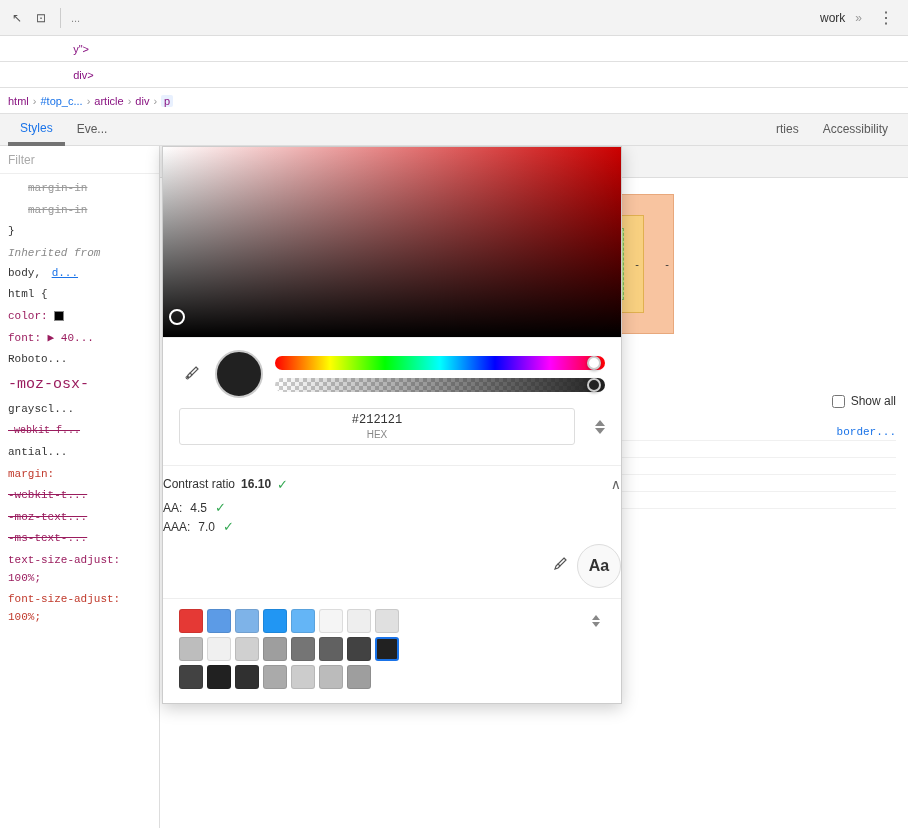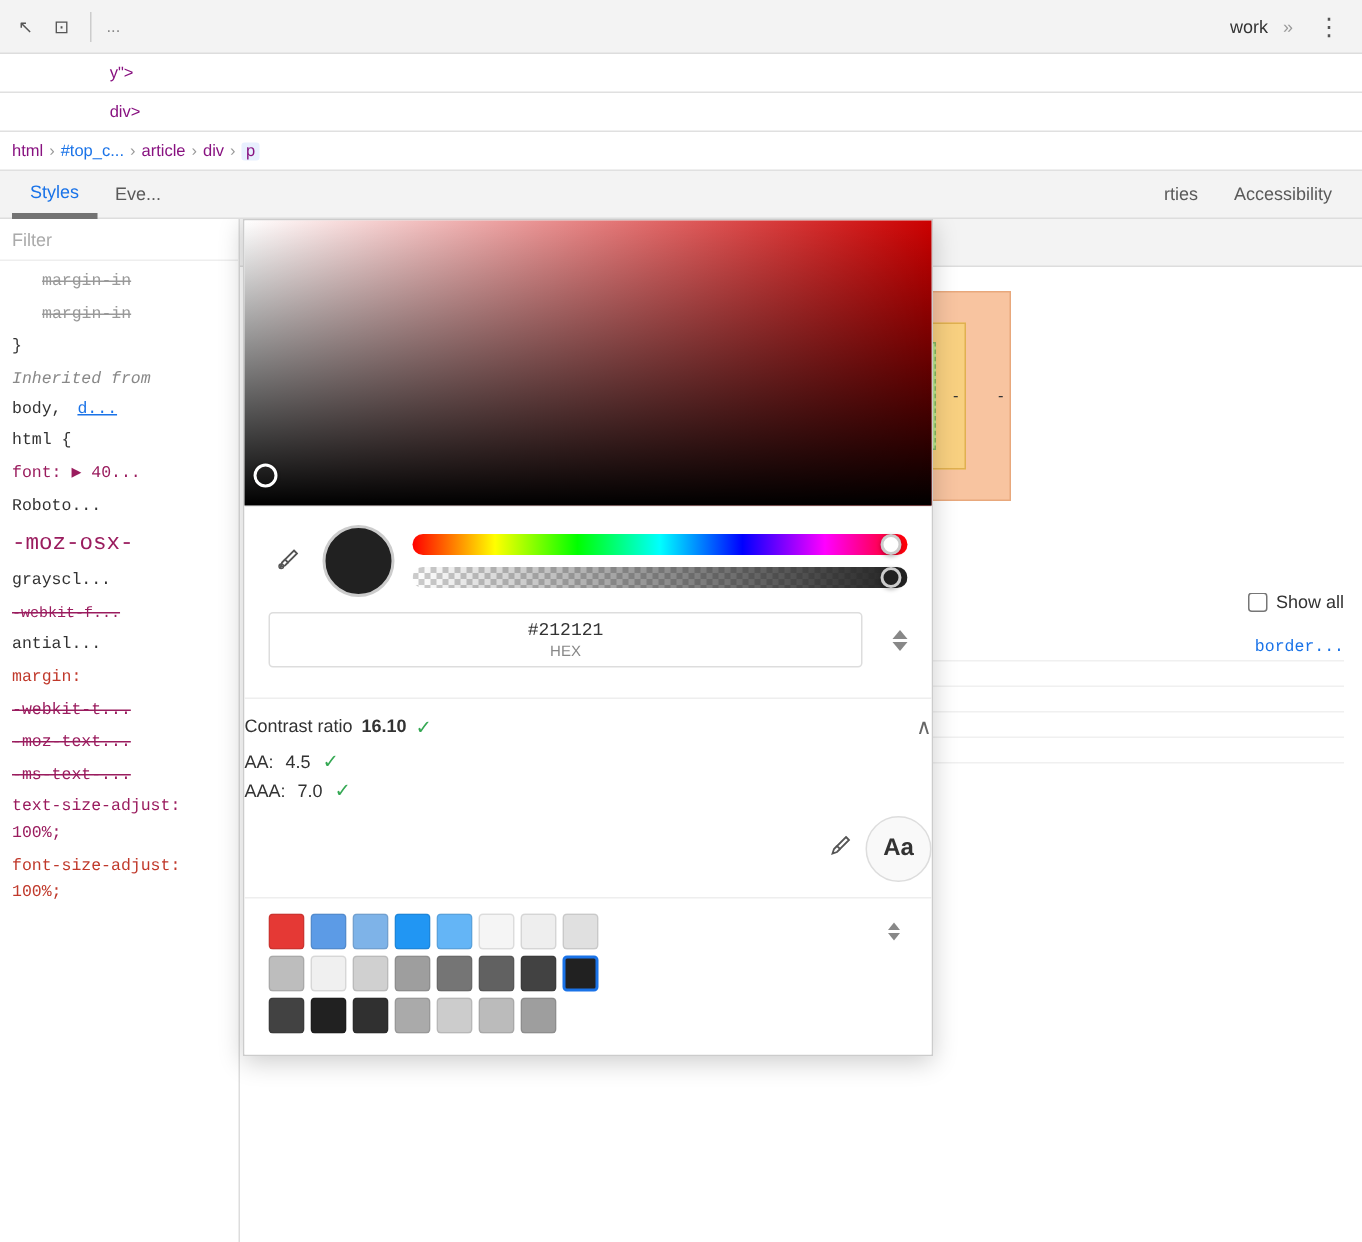--- a/index.html
+++ b/index.html
@@ -648,20 +648,24 @@
         <div class="style-rule">
           <span class="style-brace">}</span>
         </div>
         <div class="inherited-label">Inherited from</div>
         <div class="style-rule">
           <span style="color:#333;font-size:11px;">body,</span>
           <span style="color:#1a73e8;font-size:11px;margin-left:4px;text-decoration:underline;">d...</span>
         </div>
         <div class="style-rule">
           <span style="color:#333;font-size:11px;">html {</span>
+        </div>
+        <div class="style-rule">
+          <span style="color:#9a1c5e;font-size:11px;">color:</span>
+          <span class="color-swatch black"></span>
         </div>
         <div class="style-rule">
           <span style="color:#9a1c5e;font-size:11px;">font: ▶ 40...</span>
         </div>
         <div class="style-rule">
           <span style="color:#333;font-size:11px;">Roboto...</span>
         </div>
         <div class="style-rule">
           <span style="color:#9a1c5e;font-size:15px;">-moz-osx-</span>
         </div>

